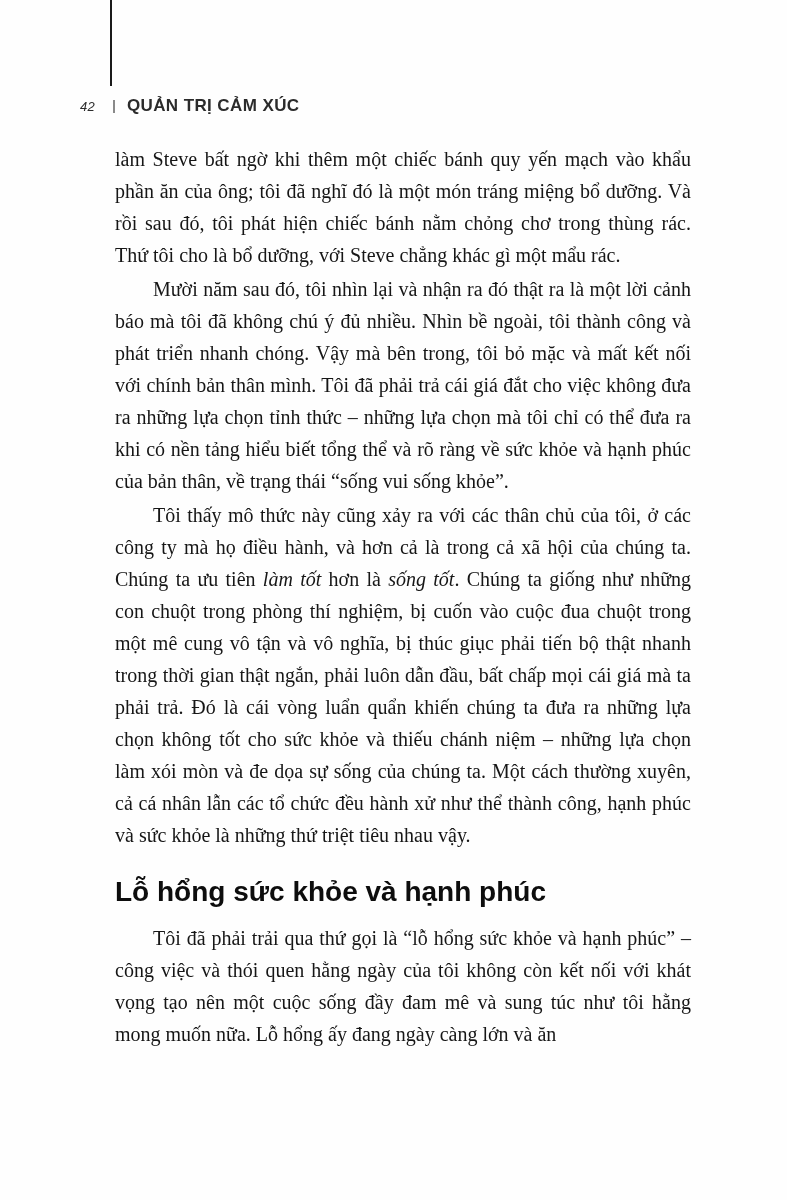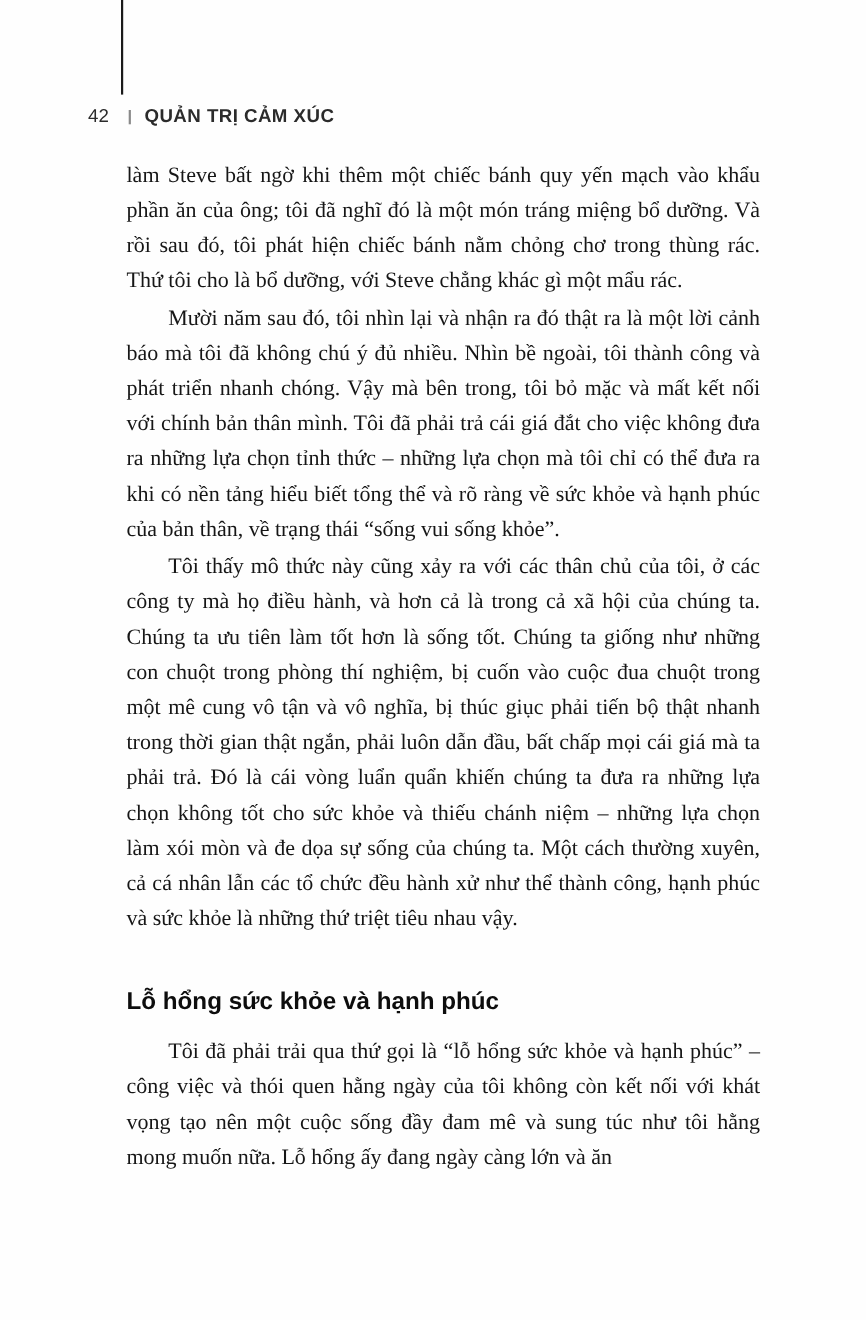--- a/index.html
+++ b/index.html
@@ -30,23 +30,24 @@
     position: absolute;
     top: 96px;
     left: 80px;
     right: 97px;
     display: flex;
     align-items: center;
     font-family: "Liberation Sans", sans-serif;
     color: var(--header-color, #2b2b2b);
   }
   .page-number {
-    font-size: 17px;
+    font-size: 13px;
     font-weight: 400;
     letter-spacing: 0.2px;
+    font-style: italic;
   }
   .header-separator {
     width: 2px;
     height: 13px;
     background: var(--separator-color, #8a8a8a);
     margin: 0 12px 0 18px;
   }
   .running-title {
     font-size: 17px;
     font-weight: 700;
@@ -65,29 +66,30 @@
     margin: 0;
     padding: 0;
   }
   .paragraph + .paragraph {
     margin-top: 2px;
   }
   .paragraph.indent {
     text-indent: 38px;
   }
   .italic {
+    font-style: italic;
   }
   .section-heading {
     font-family: "Liberation Sans", sans-serif;
-    font-size: 22px;
+    font-size: 28px;
     font-weight: 700;
     color: var(--heading-color, #0d0d0d);
     text-align: left;
     text-indent: 0;
-    margin: 44px 0 15px 0;
+    margin: 26px 0 15px 0;
     line-height: 30px;
   }
 </style>
 </head>
 <body>
 
 <div class="page">
 
   <div class="top-rule"></div>
 

